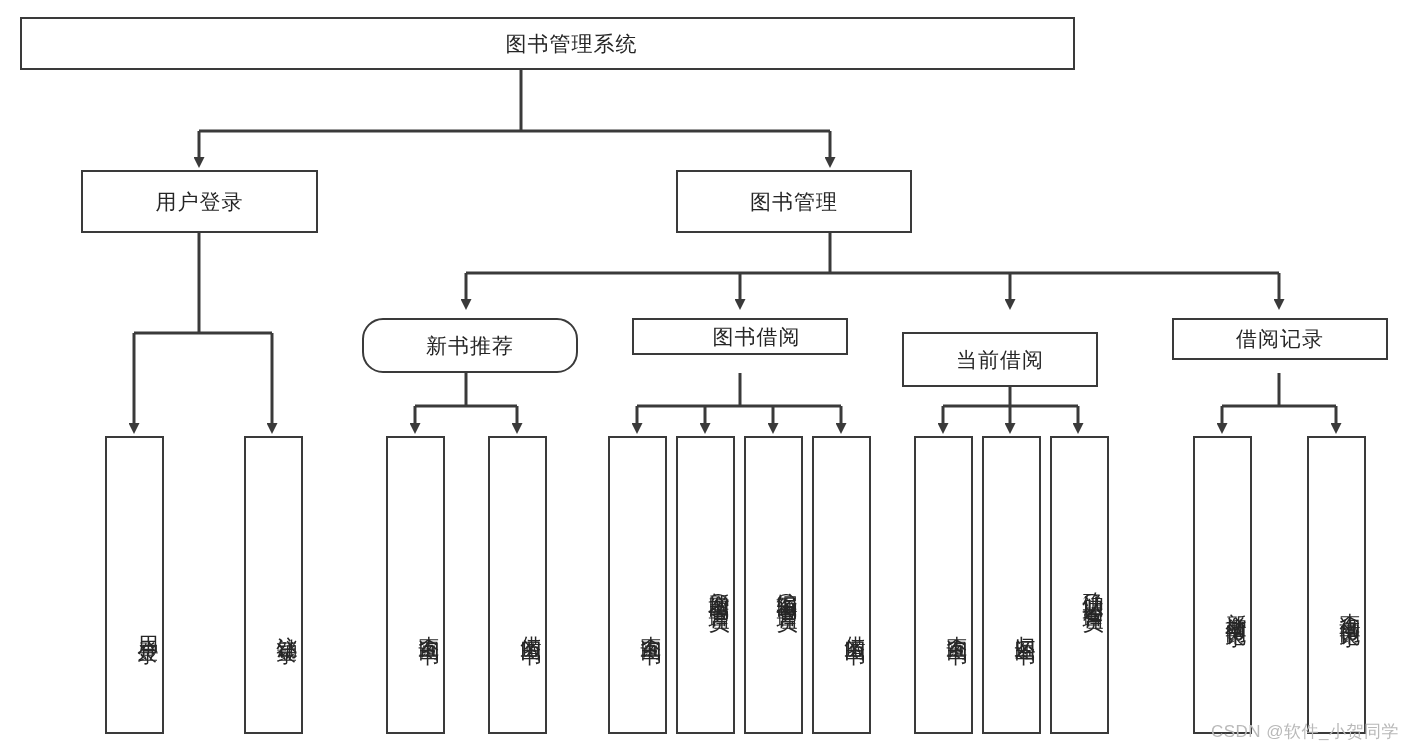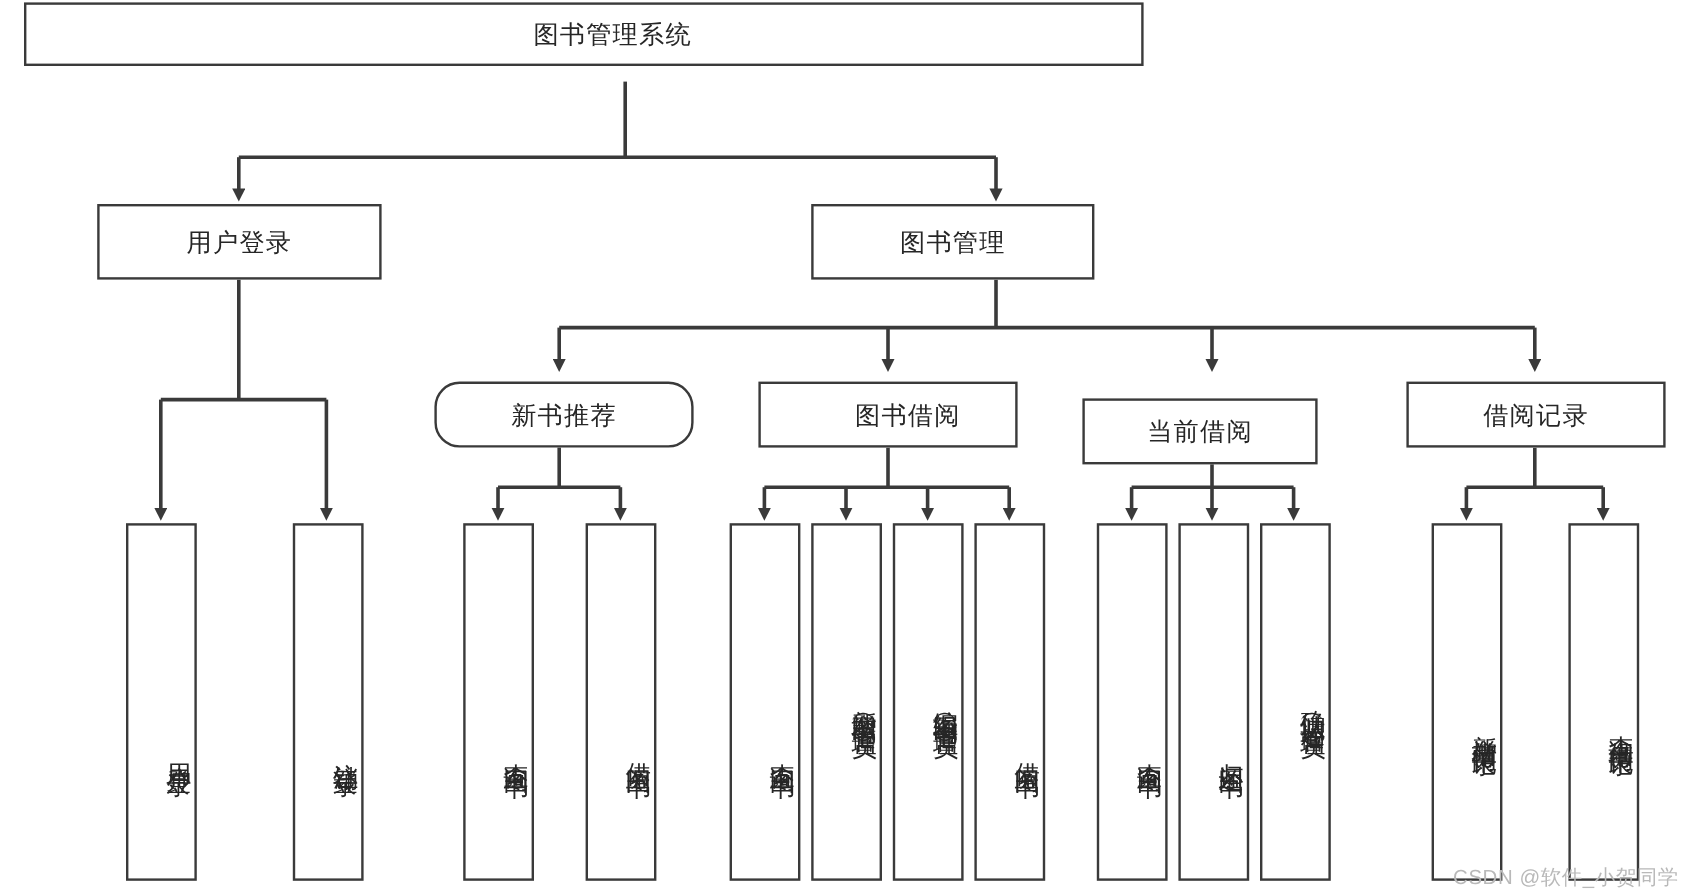--- a/index.html
+++ b/index.html
@@ -82,29 +82,29 @@
       <path d="M1010,406 L1010,424" marker-end="url(#arrow)"></path>
       <path d="M1078,406 L1078,424" marker-end="url(#arrow)"></path>
 
       <path d="M1279,373 L1279,406"></path>
       <path d="M1222,406 L1336,406"></path>
       <path d="M1222,406 L1222,424" marker-end="url(#arrow)"></path>
       <path d="M1336,406 L1336,424" marker-end="url(#arrow)"></path>
     </g>
   </svg>
 
-  <div class="node h" style="left:20px;top:2px;width:933px;height:53px;padding-left:48px;">图书管理系统</div>
+  <div class="node h" style="left:20px;top:17px;width:1055px;height:53px;padding-left:48px;">图书管理系统</div>
 
   <div class="node h" style="left:81px;top:170px;width:237px;height:63px;">用户登录</div>
   <div class="node h" style="left:676px;top:170px;width:236px;height:63px;">图书管理</div>
 
   <div class="node h" style="left:362px;top:318px;width:216px;height:55px;border-radius:21px;">新书推荐</div>
-  <div class="node h" style="left:632px;top:318px;width:216px;height:55px;padding-left:33px;">图书借阅</div>
+  <div class="node h" style="left:632px;top:318px;width:216px;height:37px;padding-left:33px;">图书借阅</div>
   <div class="node h" style="left:902px;top:332px;width:196px;height:55px;">当前借阅</div>
-  <div class="node h" style="left:1172px;top:318px;width:216px;height:55px;font-family:Liberation Mono, monospace;">借阅记录</div>
+  <div class="node h" style="left:1172px;top:318px;width:216px;height:42px;font-family:Liberation Mono, monospace;">借阅记录</div>
 
   <div class="node v" style="left:105px;top:436px;width:59px;height:298px;padding-top:80px;">用户登录</div>
   <div class="node v" style="left:244px;top:436px;width:59px;height:298px;padding-top:80px;">注销登录</div>
 
   <div class="node v" style="left:386px;top:436px;width:59px;height:298px;padding-top:80px;">查询图书</div>
   <div class="node v" style="left:488px;top:436px;width:59px;height:298px;padding-top:80px;">借阅图书</div>
 
   <div class="node v" style="left:608px;top:436px;width:59px;height:298px;padding-top:80px;">查询图书</div>
   <div class="node v tall" style="left:676px;top:436px;width:59px;height:298px;padding-top:6px;">新增图书（管理员）</div>
   <div class="node v tall" style="left:744px;top:436px;width:59px;height:298px;padding-top:6px;">编辑图书（管理员）</div>

